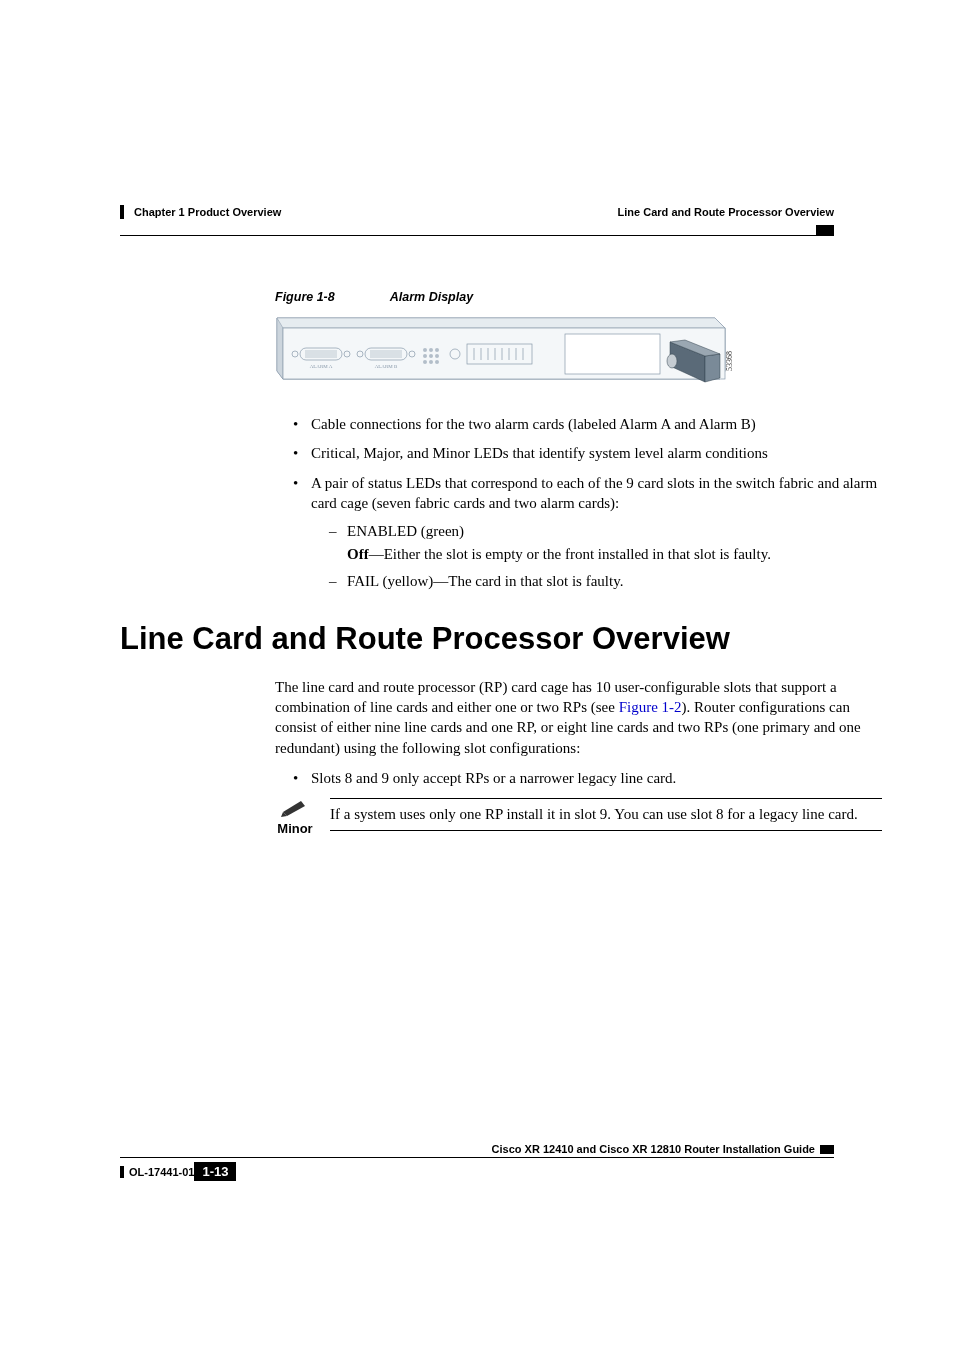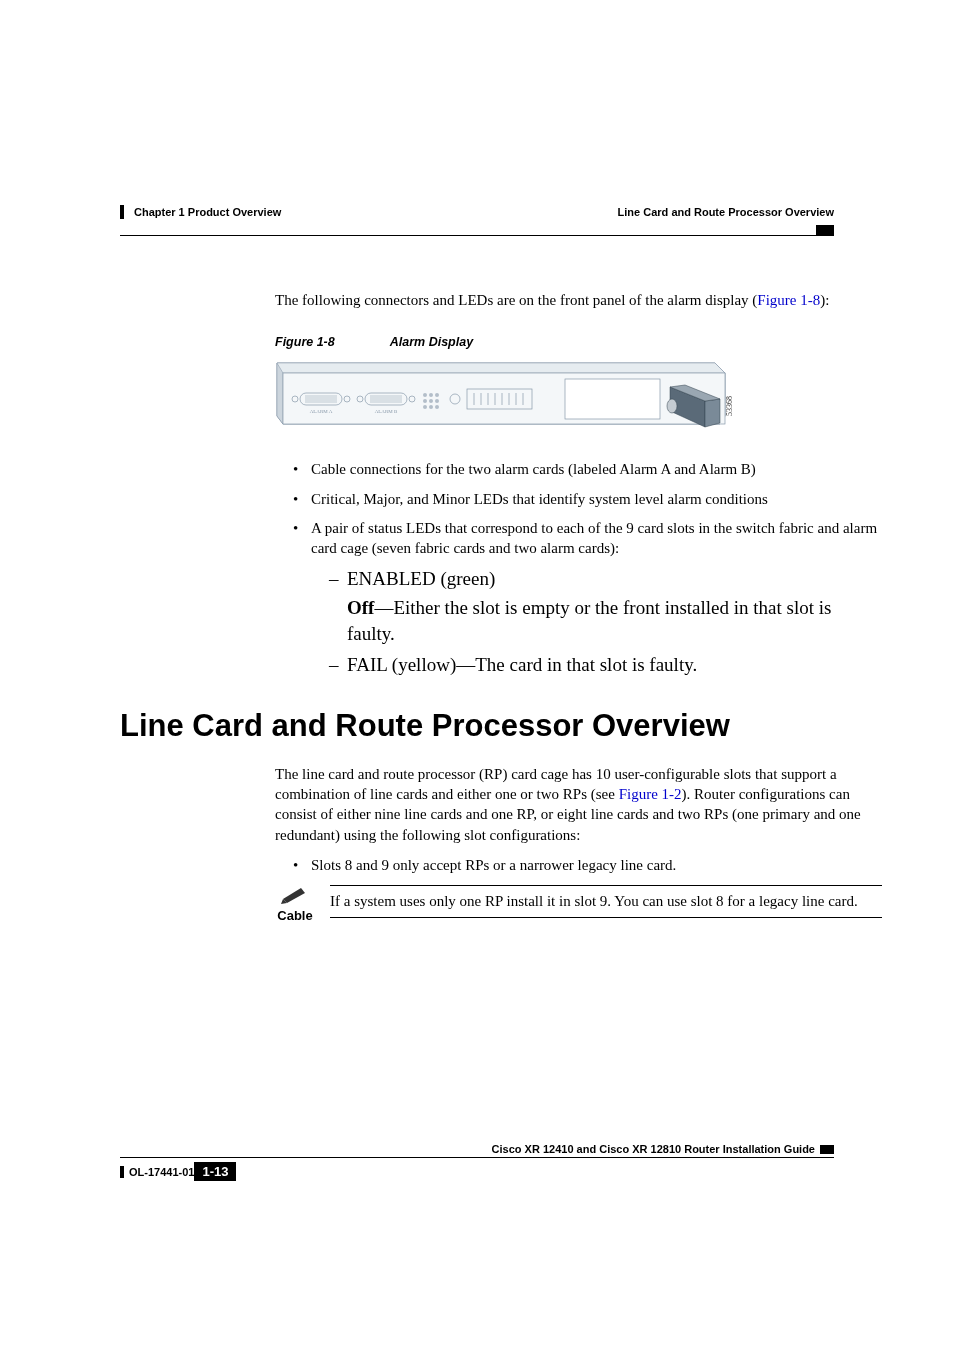--- a/index.html
+++ b/index.html
@@ -111,21 +111,21 @@
       font-size: 15px;
     }
     .sub-bullet-list {
       list-style: none;
       padding-left: 18px;
       margin-top: 8px;
     }
     .sub-bullet-list li {
       position: relative;
       padding-left: 18px;
-      font-size: 19px;
+      font-size: 15px;
       line-height: 1.35;
       margin-bottom: 6px;
     }
     .sub-bullet-list > li::before {
       content: "–";
       position: absolute;
       left: 0;
     }
     .sub-text {
       margin-top: 3px;
@@ -246,23 +246,20 @@
     <div class="header-left">
       <div class="header-left-bar"></div>
       <span class="chapter-text">Chapter 1    Product Overview</span>
     </div>
     <span class="header-right">Line Card and Route Processor Overview</span>
   </div>
   <div class="header-line"></div>
   <div class="header-right-bar"></div>
 
   <div class="content">
-    <p class="intro-para">
-      <span>The following connectors and LEDs are on the front panel of the alarm display (</span><span class="link">Figure 1-8</span><span>):</span>
-    </p>
 
     <div class="figure-label">
       <span>Figure 1-8</span><span class="figure-label-gap"></span><span>Alarm Display</span>
     </div>
 
     <div class="figure-container">
       <svg class="figure-svg" width="460" height="80" viewBox="0 0 460 80">
         <polygon points="2,2 440,2 450,12 450,55 445,63 8,63 2,55" fill="none" stroke="#8899aa" stroke-width="1"></polygon>
         <polygon points="2,2 2,55 8,63 8,10" fill="#ccd5dd" stroke="#8899aa" stroke-width="0.5"></polygon>
         <polygon points="2,2 440,2 450,12 8,12" fill="#e6ecf0" stroke="#8899aa" stroke-width="0.5"></polygon>
@@ -344,21 +341,21 @@
     <ul class="bullet-list">
       <li>Slots 8 and 9 only accept RPs or a narrower legacy line card.</li>
     </ul>
 
     <div class="note-block">
       <div class="note-icon-col">
         <svg class="note-icon-svg" width="28" height="20" viewBox="0 0 28 20">
           <path d="M 2 14 L 20 3 L 24 8 L 6 18 L 2 14 Z" fill="#333"></path>
           <path d="M 2 14 L 0 19 L 6 18 Z" fill="#333"></path>
         </svg>
-        <div class="note-label">Cable</div>
+        <div class="note-label">Minor</div>
       </div>
       <div class="note-content">
         <div class="note-line-top"></div>
         <div class="note-text">If a system uses only one RP install it in slot 9. You can use slot 8 for a legacy line card.</div>
         <div class="note-line-bottom"></div>
       </div>
     </div>
   </div>
 
   <div class="footer">

